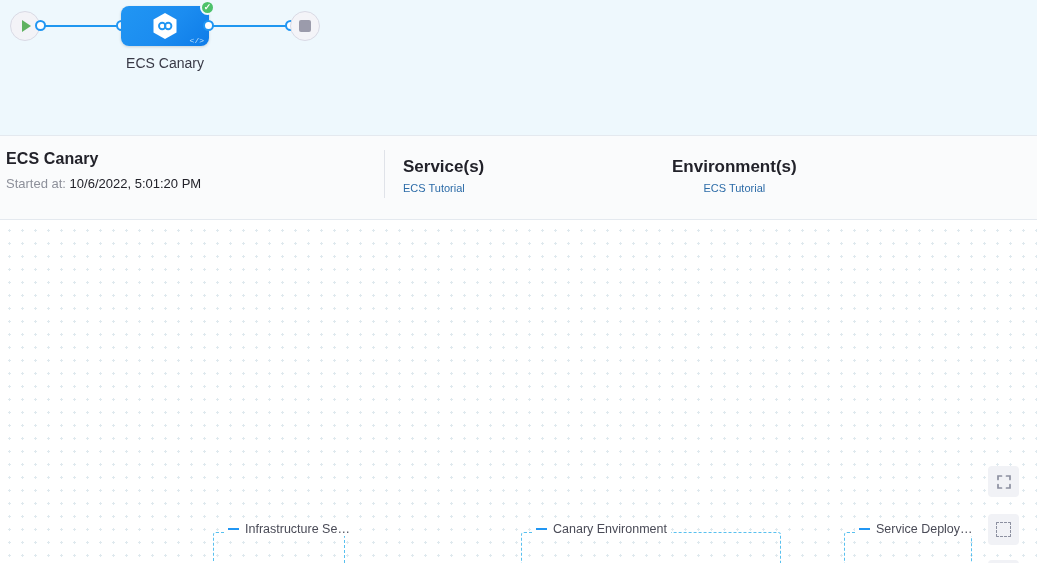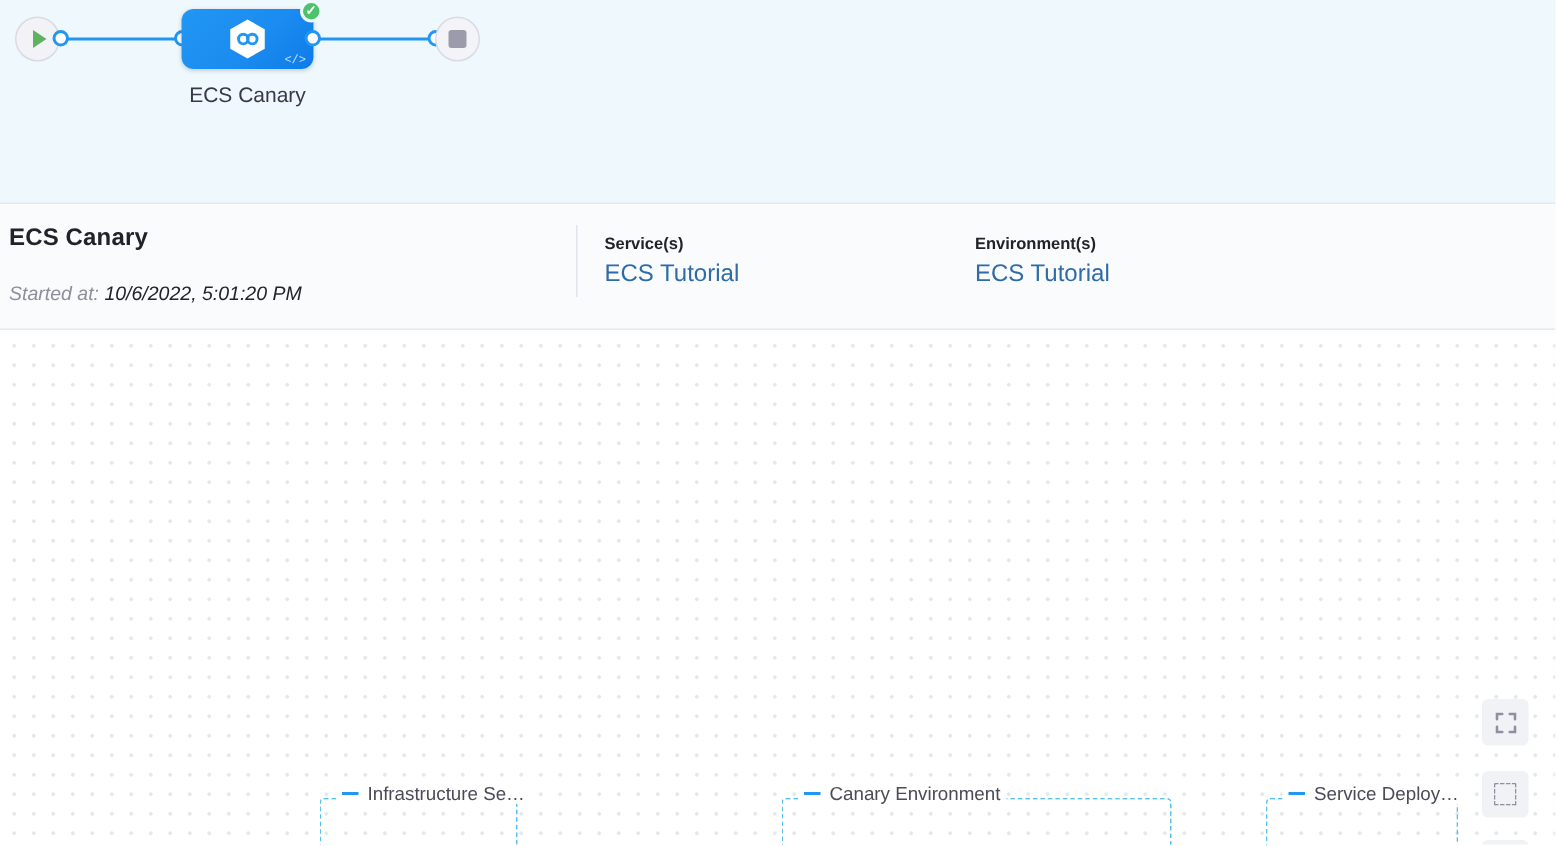--- a/index.html
+++ b/index.html
@@ -78,36 +78,36 @@
 
   
   .info-strip {
     position: relative;
     width: 1037px; height: 84px;
     background: #fafbfc;
     border-bottom: 1px solid #e4e9ef;
     padding: 14px 0 0 6px;
   }
   .exec-title { font-size: 16px; font-weight: bold; color: #22222a; letter-spacing: .1px; }
-  .started-row { margin-top: 20px; font-size: 13px; color: #22222a; font-style: italic; }
+  .started-row { margin-top: 8px; font-size: 13px; color: #22222a; }
   .started-row .muted { color: #8d909a; }
   .duration {
     position: absolute; left: 266px; top: 175px;
     font-size: 13px; color: #22222a;
   }
   .duration .muted { color: #8d909a; }
   .vdivider {
     position: absolute; left: 384px; top: 14px;
     width: 1px; height: 48px; background: #e0e3e9;
   }
   .meta-col { position: absolute; top: 21px; }
   .meta-col.services { left: 403px; }
-  .meta-col.environments { left: 650px; }
-  .meta-label { font-size: 11px; font-weight: bold; color: #22222a; }
-  .meta-link { margin-top: 5px; font-size: 16px; color: #2d6ca8; cursor: pointer; }
+  .meta-col.environments { left: 672px; text-align: center; }
+  .meta-label { font-size: 17px; font-weight: bold; color: #22222a; }
+  .meta-link { margin-top: 5px; font-size: 11px; color: #2d6ca8; cursor: pointer; }
 
   
   .graph {
     position: relative;
     width: 1037px; height: 343px;
     background-color: #ffffff;
     background-image:
       radial-gradient(circle, #dfe9ee 1.1px, transparent 1.2px);
     background-size: 13px 13px;
     background-position: 3px 4px;

